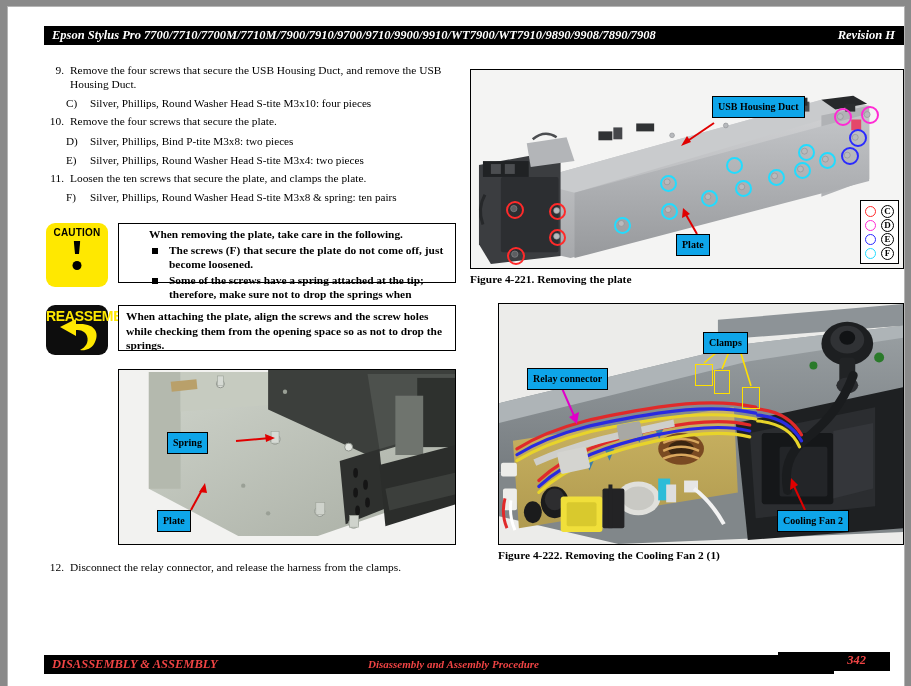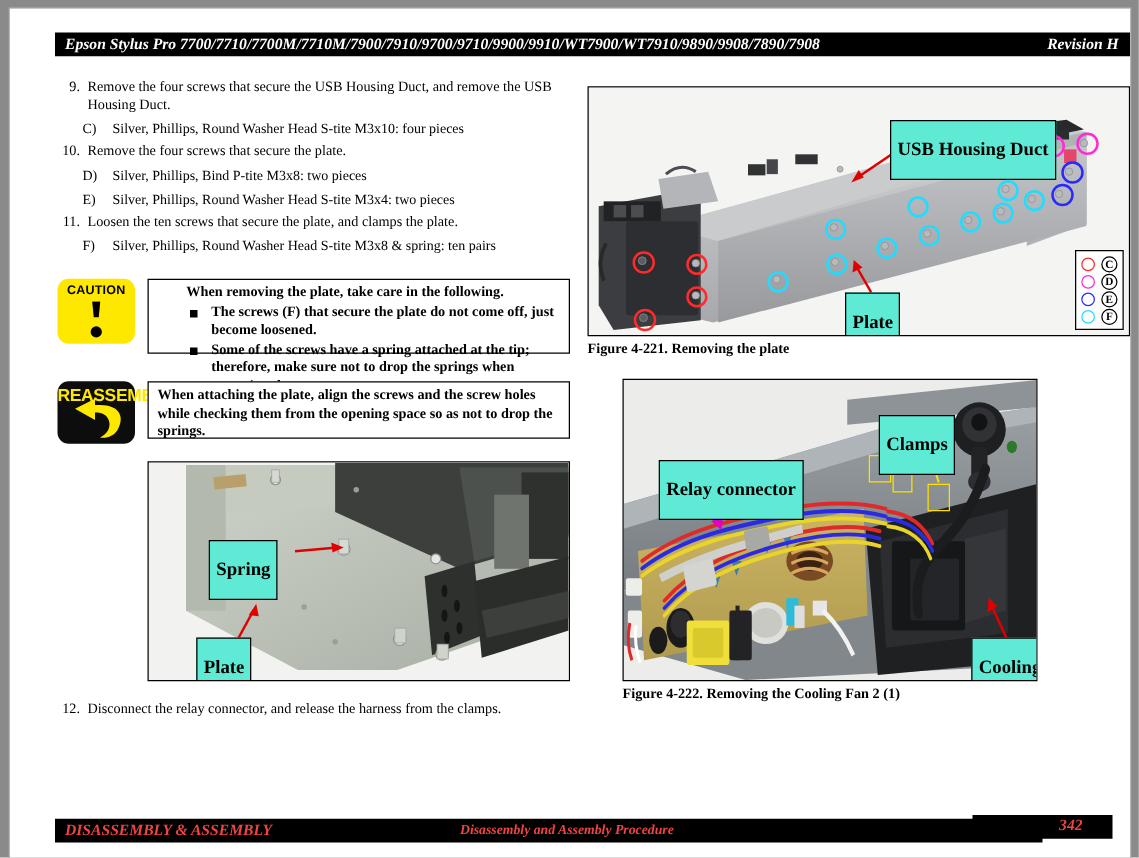--- a/index.html
+++ b/index.html
@@ -77,21 +77,21 @@
     position: absolute; left: 36px; top: 553px; width: 420px;
     font-size: 11.4px; line-height: 14.2px;
     padding-left: 26px;
   }
   .step12 .num { position: absolute; left: 0; top: 0; width: 20px; text-align: right; }
 
   
   .note { position: absolute; }
   .note-icon {
     position: absolute; left: 0; top: 0;
-    width: 62px; height: 52px;
+    width: 62px; height: 64px;
     border-radius: 9px;
   }
   .note-body {
     position: absolute; left: 72px; top: 0;
     border: 1px solid #000;
     background: #fff;
     font-weight: bold;
     font-size: 11.4px;
     line-height: 14.6px;
     padding: 3px 6px 4px 7px;
@@ -147,25 +147,25 @@
     font-weight: bold; font-size: 11.4px; color: #000;
     white-space: nowrap;
   }
 
   
   .photo { position: absolute; left: 0; top: 0; width: 100%; height: 100%; }
 
   .callout {
     position: absolute;
     border: 1px solid #000;
-    background: #5eead4;
+    background: #0ea5e9;
     font-weight: bold;
-    font-size: 15px;
+    font-size: 10px;
     line-height: 12px;
-    padding: 17px 5px;
+    padding: 4px 5px;
     white-space: nowrap;
     color: #000;
   }
 
   .legendbox {
     position: absolute;
     border: 1px solid #000; background: #fff;
     padding: 3px 4px;
   }
   .legend-row { display: flex; align-items: center; height: 14px; }
@@ -440,21 +440,21 @@
       </div>
       <div class="legend-row">
         <span class="legend-ring" style="border-color:#22dcff;"></span>
         <span class="legend-letter">F</span>
       </div>
     </div>
   </div>
 
   <div class="figcap" style="left:462px; top:266px; width:434px;">Figure 4-221.  Removing the plate</div>
 
-  <div class="figbox" style="left:490px; top:296px; width:332px; height:242px;">
+  <div class="figbox" style="left:490px; top:296px; width:406px; height:242px;">
     <svg class="photo" viewBox="0 0 406 242" preserveAspectRatio="none">
       <defs>
         <linearGradient id="fg1" x1="0" y1="0" x2="0" y2="1">
           <stop offset="0" stop-color="#9aa0a3"></stop>
             <stop offset="1" stop-color="#767c80"></stop>
         </linearGradient>
         <linearGradient id="pcb" x1="0" y1="0" x2="0" y2="1">
           <stop offset="0" stop-color="#cbb463"></stop>
             <stop offset="1" stop-color="#b09a4f"></stop>
         </linearGradient>

